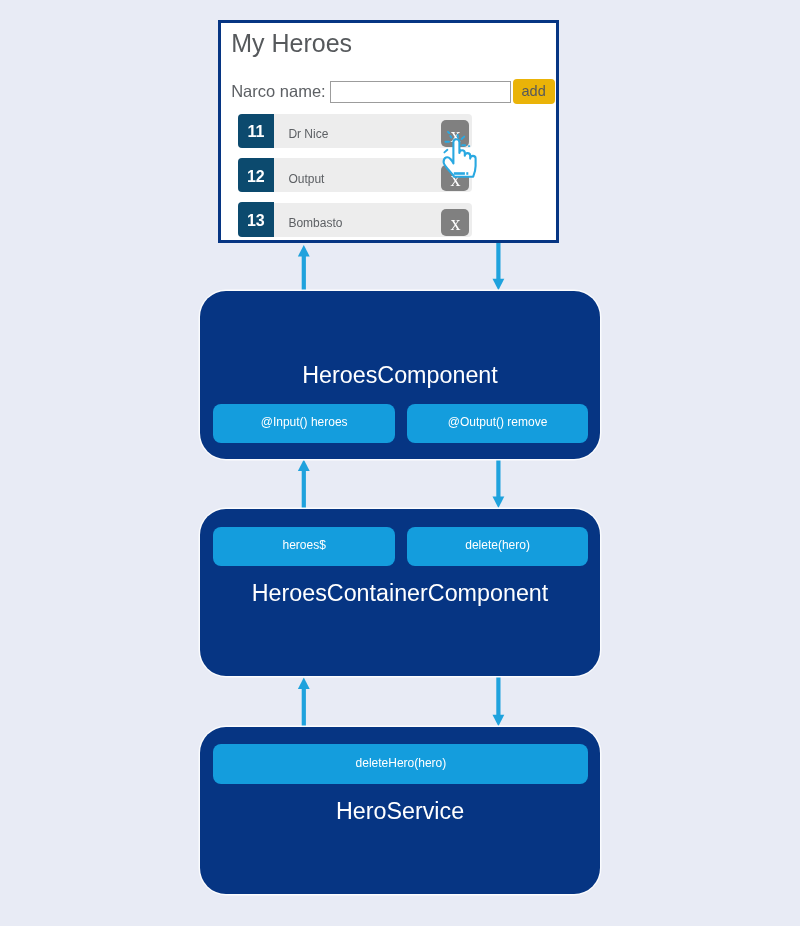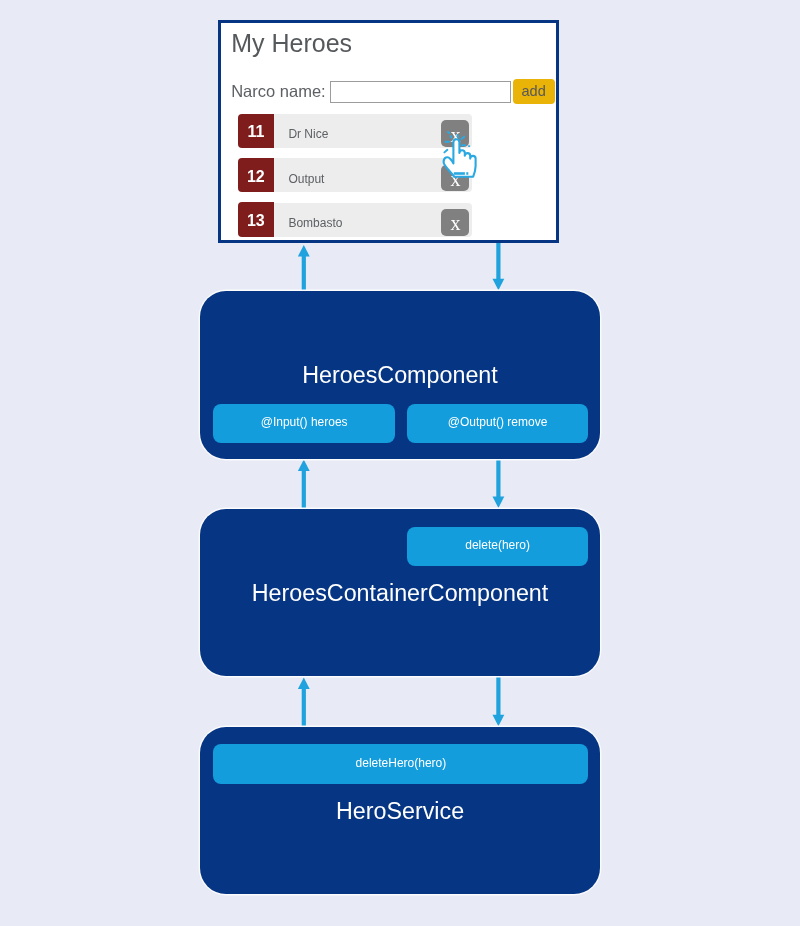--- a/index.html
+++ b/index.html
@@ -19,21 +19,21 @@
   .name-input{width:181px;height:22px;border:1.2px solid #9c9c9c;background:#fff;
         margin-left:4.5px;box-sizing:border-box;padding:0 2px;font-size:13px;outline:none;
         border-radius:0;}
   .add-btn{margin-left:1.5px;height:25.7px;width:42px;background:#eab308;
         border:none;font-size:14.5px;color:#55585c;line-height:25.7px;text-align:center;
         box-sizing:border-box;border-radius:4px;}
 
   .heroes{position:absolute;left:17.2px;top:90.5px;width:234.5px;}
   .hero-row{position:relative;height:34px;width:234px;background:#ededed;
         margin-bottom:10.4px;display:flex;align-items:center;border-radius:4px;}
-  .hero-badge{width:36px;height:34.2px;background:#7f1d1d;color:#fff;font-size:16px;
+  .hero-badge{width:36px;height:34.2px;background:#0c4a6e;color:#fff;font-size:16px;
         font-weight:bold;display:flex;align-items:center;justify-content:center;
         border-radius:4px 0 0 4px;line-height:1;padding-top:3px;box-sizing:border-box;}
   .hero-name{margin-left:14.5px;font-size:12px;color:#5d6064;line-height:1;position:relative;top:3.5px;}
   .hero-del{position:absolute;right:2.5px;top:6.5px;width:28px;height:26.5px;background:#808080;
         border-radius:5px;color:#fff;font-size:20px;display:flex;align-items:center;
         justify-content:center;font-family:"Liberation Serif",serif;line-height:1;
         padding-top:2px;box-sizing:border-box;}
 
   
   .box{position:absolute;left:200px;width:400px;background:#063583;border-radius:26px;
@@ -157,20 +157,21 @@
   </svg>
 
   <div class="box box1">
     <div class="box-title">HeroesComponent</div>
     <div class="pill p-left">@Input() heroes</div>
     <div class="pill p-right">@Output() remove</div>
   </div>
 
   <div class="box box2">
     <div class="box-title">HeroesContainerComponent</div>
+    <div class="pill p-left">heroes$</div>
     <div class="pill p-right">delete(hero)</div>
   </div>
 
   <div class="box box3">
     <div class="box-title">HeroService</div>
     <div class="pill p-wide">deleteHero(hero)</div>
   </div>
 
 </div>
 

